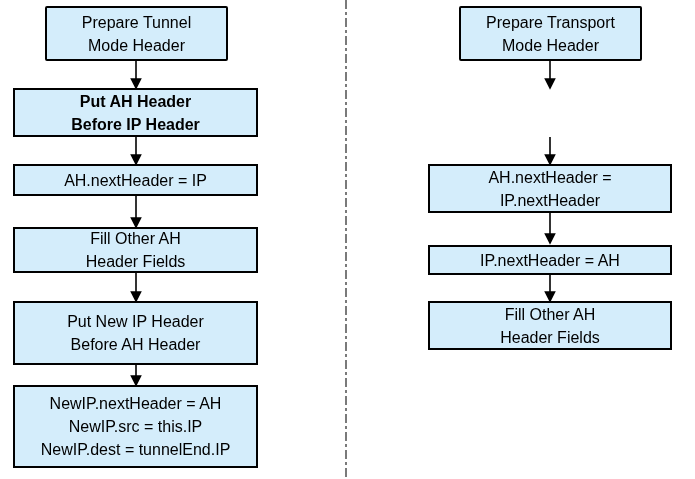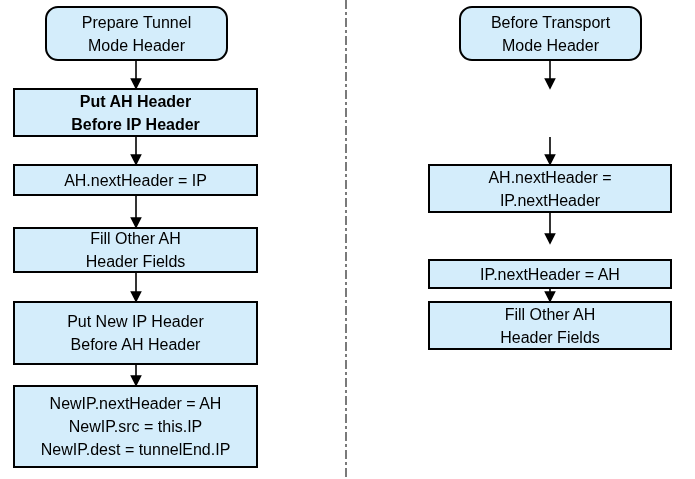--- a/index.html
+++ b/index.html
@@ -31,21 +31,21 @@
     color: #000000;
     font-size: 16px;
     line-height: 23px;
     text-align: center;
     white-space: pre-line;
     display: flex;
     align-items: center;
     justify-content: center;
   }
   .node.rounded {
-    border-radius: 13px;
+    border-radius: 2px;
   }
 </style>
 </head>
 <body>
 
 <div class="canvas">
 
   <svg class="overlay" width="695" height="479" viewBox="0 0 695 479">
 
     <line x1="346" y1="0" x2="346" y2="479" stroke="#7a7a7a" stroke-width="2" stroke-dasharray="9 3 3 3"></line>
@@ -86,25 +86,25 @@
   <div class="node" style="left:13px; top:227px; width:245px; height:46px;">Fill Other AH
 Header Fields</div>
 
   <div class="node" style="left:13px; top:301px; width:245px; height:64px;">Put New IP Header
 Before AH Header</div>
 
   <div class="node" style="left:13px; top:385px; width:245px; height:83px;">NewIP.nextHeader = AH
 NewIP.src = this.IP
 NewIP.dest = tunnelEnd.IP</div>
 
-  <div class="node rounded" style="left:459px; top:6px; width:183px; height:55px;">Before Transport
+  <div class="node rounded" style="left:459px; top:6px; width:183px; height:55px;">Prepare Transport
 Mode Header</div>
 
 
   <div class="node" style="left:428px; top:164px; width:244px; height:49px;">AH.nextHeader =
 IP.nextHeader</div>
 
-  <div class="node" style="left:428px; top:259px; width:244px; height:30px;">IP.nextHeader = AH</div>
+  <div class="node" style="left:428px; top:245px; width:244px; height:30px;">IP.nextHeader = AH</div>
 
   <div class="node" style="left:428px; top:301px; width:244px; height:49px;">Fill Other AH
 Header Fields</div>
 
 </div>
 
 </body></html>

